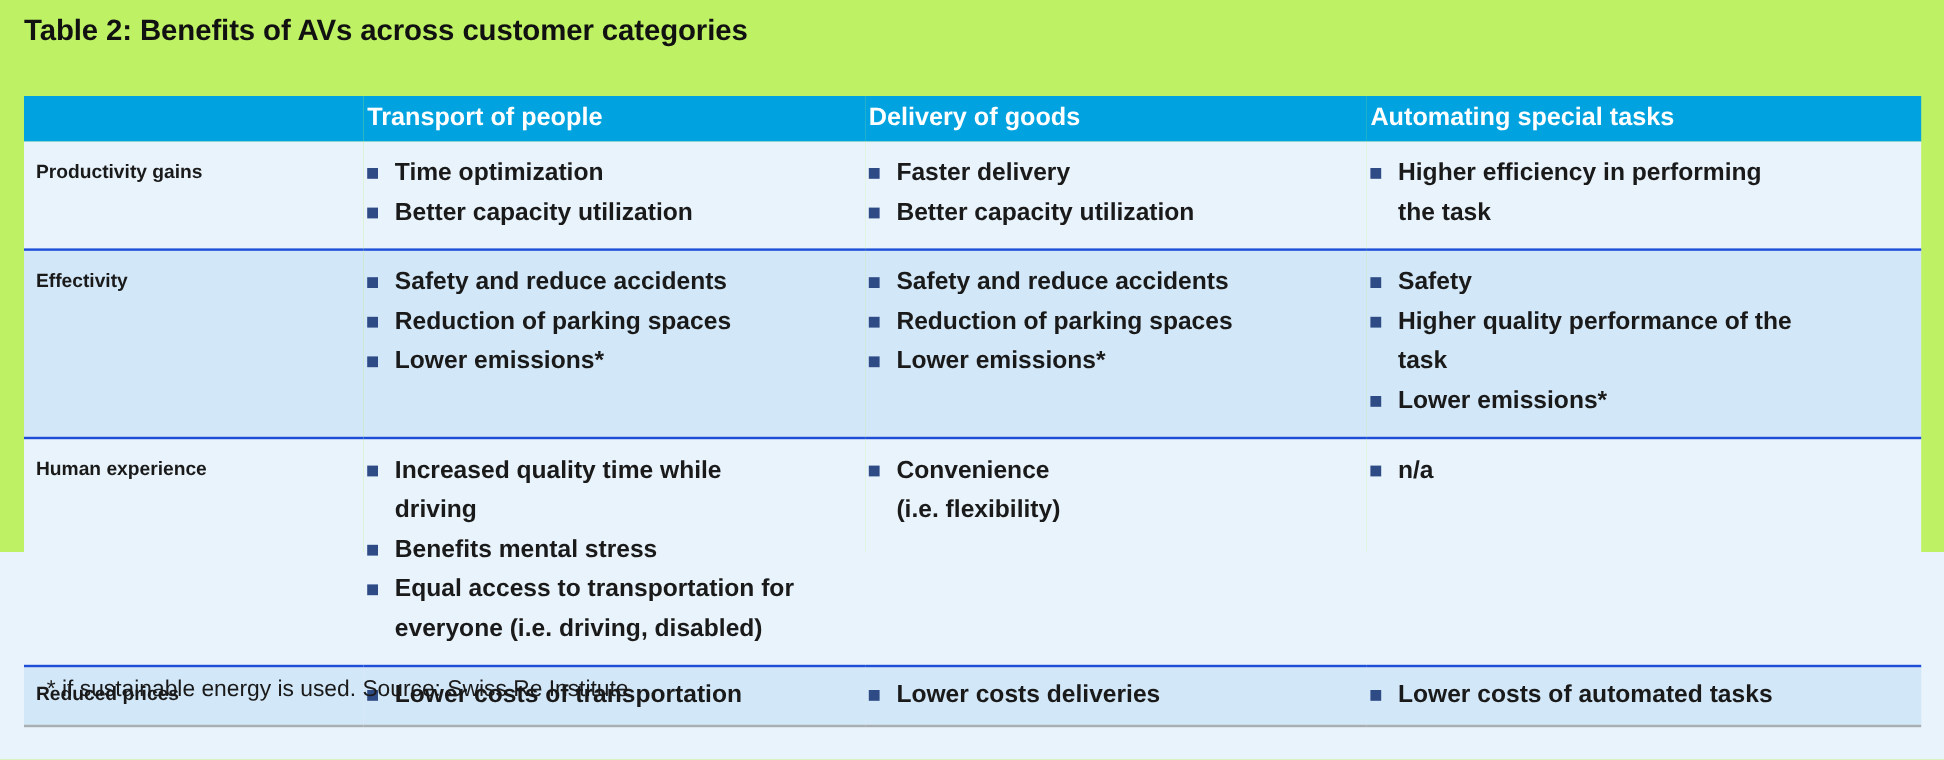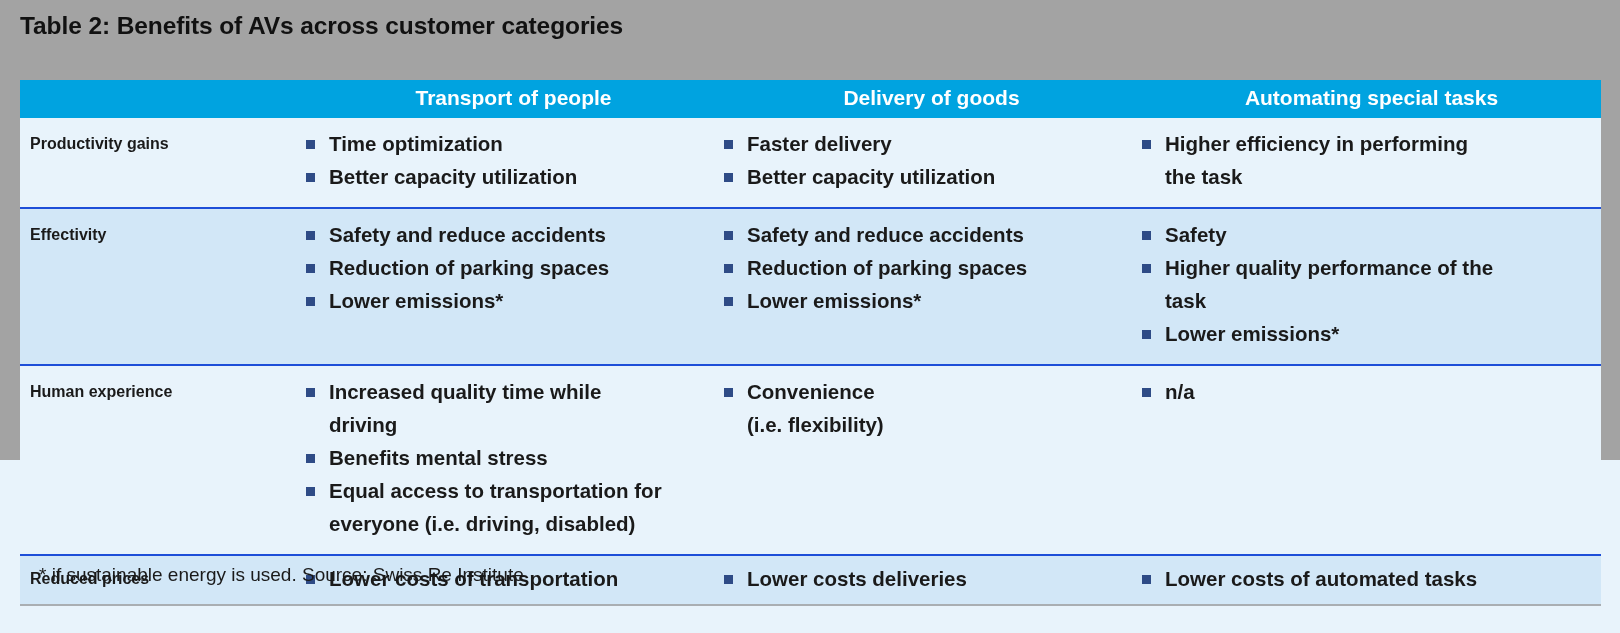--- a/index.html
+++ b/index.html
@@ -12,21 +12,21 @@
     background: #e8f3fb;
     font-family: "Liberation Sans", sans-serif;
     color: #1a1a1a;
     overflow: hidden;
   }
 
   .page {
     position: relative;
     width: 1620px;
     height: 460px;
-    background: #a3a3a3;
+    background: #bef264;
     box-sizing: border-box;
   }
 
   #table-title {
     position: absolute;
     left: 20px;
     top: 12px;
     font-size: 24.5px;
     font-weight: bold;
     letter-spacing: -0.1px;
@@ -54,21 +54,21 @@
     font-size: 21px;
     font-weight: bold;
     text-align: left;
     padding: 6px 0 8px 0;
     height: 35px;
     box-sizing: border-box;
     vertical-align: middle;
     border: none;
   }
   thead th.h-cat { padding-left: 10px; }
-  thead th.h-col { padding-left: 3px; text-align: center; }
+  thead th.h-col { padding-left: 3px; }
 
   tbody tr.row-light { background: #e8f3fb; }
   tbody tr.row-dark  { background: #d2e7f7; }
 
   tbody td {
     vertical-align: top;
     padding: 9px 0 14px 0;
     border-top: 2px solid #1d4ed8;
     font-size: 20.5px;
     line-height: 33px;

